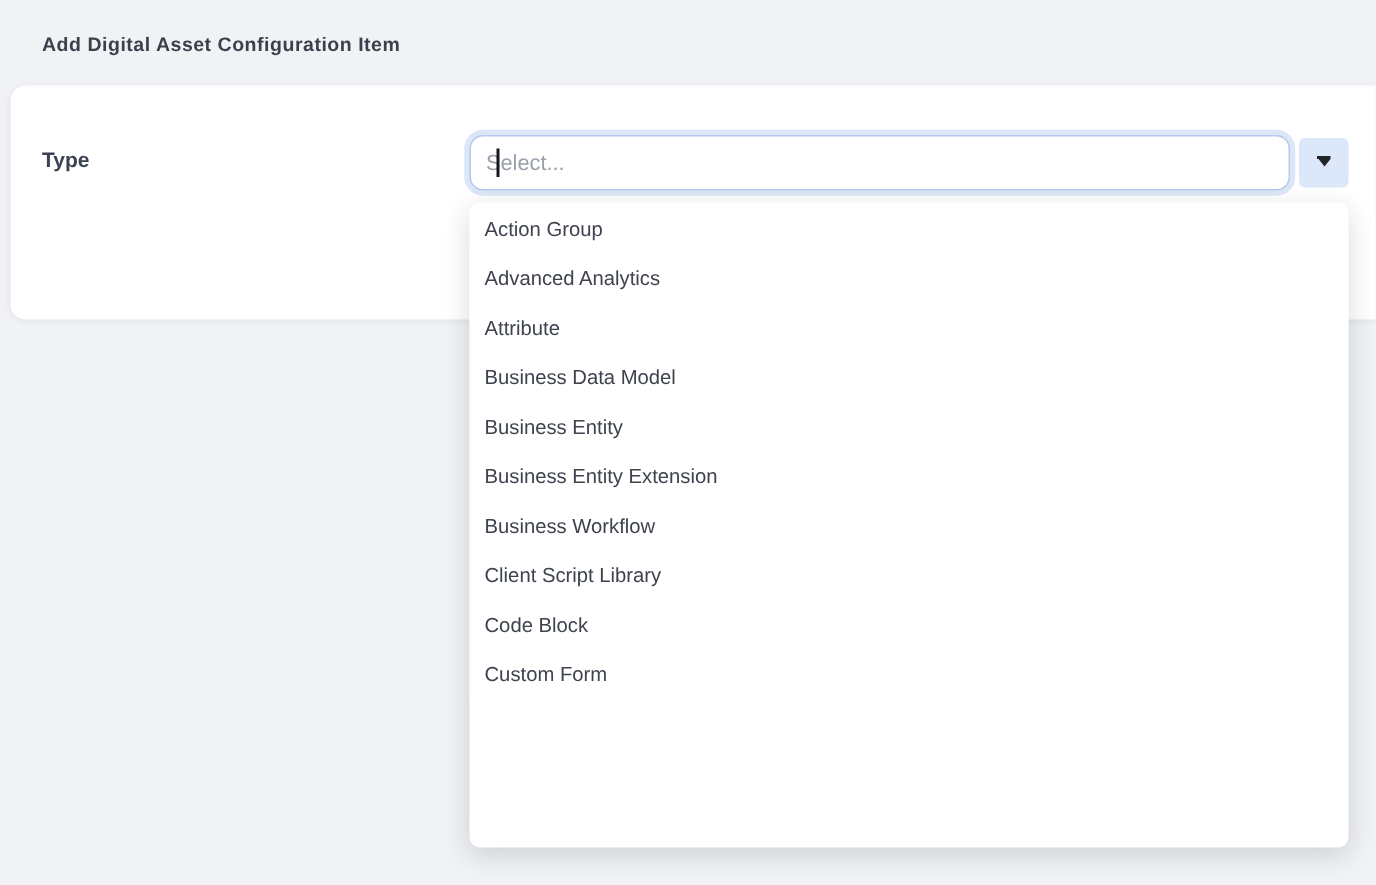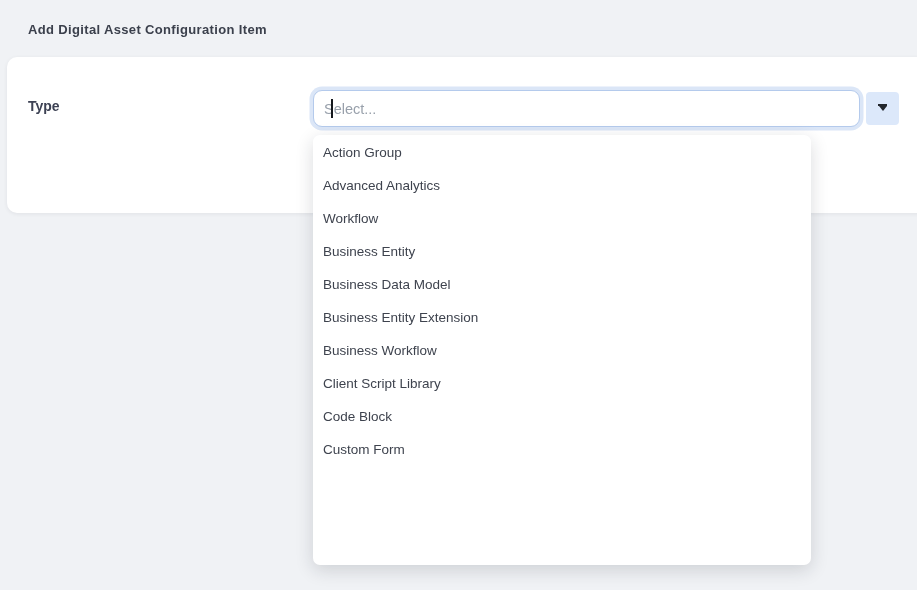--- a/index.html
+++ b/index.html
@@ -78,21 +78,21 @@
   .caret-down-icon::before {
     content: "";
     position: absolute;
     left: -4.5px; top: -7px;
     width: 9px; height: 1.5px;
     background: #22262c;
   }
   .dropdown-panel {
     position: absolute;
     left: 313px; top: 135px;
-    width: 498px; height: 430px;
+    width: 586px; height: 430px;
     background: #ffffff;
     border-radius: 7px;
     box-shadow: 0 5px 18px rgba(25,30,42,0.16);
     overflow: hidden;
     padding-top: 1px;
   }
   .dropdown-option {
     height: 33px;
     display: flex;
     align-items: center;
@@ -116,21 +116,21 @@
 
 <div class="text-cursor"></div>
 
 <button class="dropdown-toggle">
   <span class="caret-down-icon"></span>
 </button>
 
 <div class="dropdown-panel">
     <div class="dropdown-option">Action Group</div>
     <div class="dropdown-option">Advanced Analytics</div>
-    <div class="dropdown-option">Workflow</div>
+    <div class="dropdown-option">Attribute</div>
+    <div class="dropdown-option">Business Data Model</div>
     <div class="dropdown-option">Business Entity</div>
-    <div class="dropdown-option">Business Data Model</div>
     <div class="dropdown-option">Business Entity Extension</div>
     <div class="dropdown-option">Business Workflow</div>
     <div class="dropdown-option">Client Script Library</div>
     <div class="dropdown-option">Code Block</div>
     <div class="dropdown-option">Custom Form</div>
   </div>
 
 </body></html>

